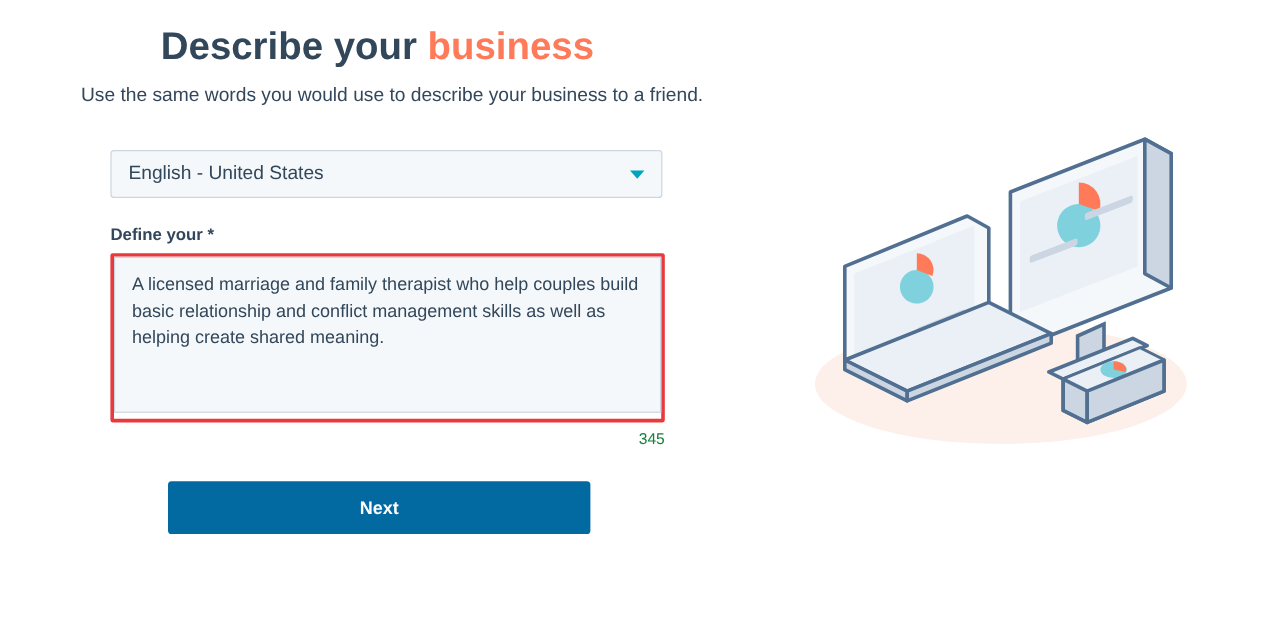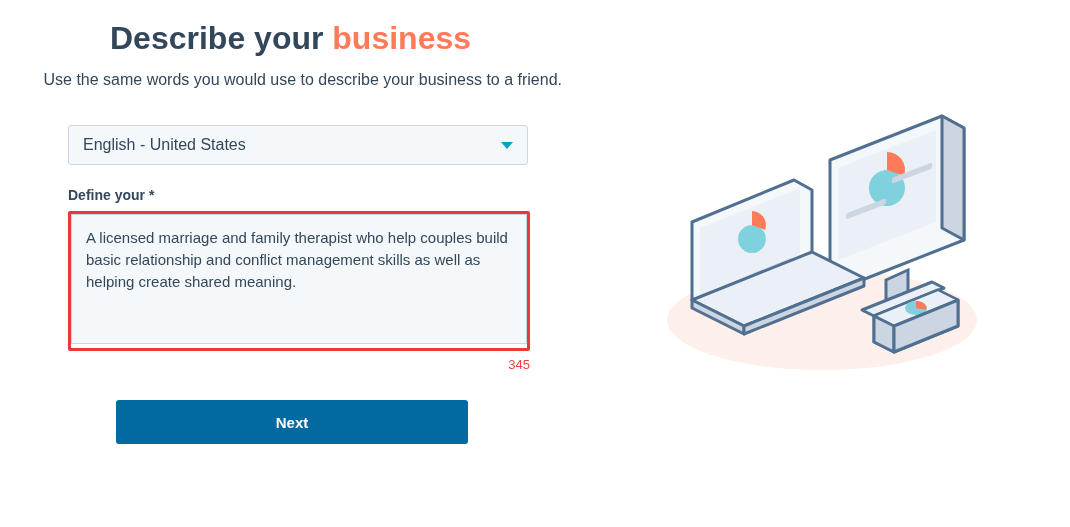--- a/index.html
+++ b/index.html
@@ -6,21 +6,21 @@
     body {
       font-family: -apple-system, BlinkMacSystemFont, "Segoe UI", Helvetica, Arial, sans-serif;
       background: #fff;
       width: 1070px;
       height: 527px;
       overflow: hidden;
       color: #33475b;
     }
     .container {
       display: flex;
-      padding: 20px 10px 10px 2px;
+      padding: 20px 10px 10px 26px;
       gap: 22px;
     }
     .left-col {
       flex: 0 0 560px;
     }
     .right-col {
       flex: 1;
       display: flex;
       flex-direction: column;
       align-items: center;
@@ -99,21 +99,21 @@
       color: #33475b;
       font-family: inherit;
       resize: none;
       line-height: 1.45;
       outline: none;
     }
     .counter {
       width: 462px;
       text-align: right;
       font-size: 13px;
-      color: #ef4444;
+      color: #15803d;
       margin-top: 6px;
       margin-left: 66px;
     }
     .next-btn {
       display: block;
       width: 352px;
       height: 44px;
       margin-left: 114px;
       margin-top: 28px;
       background: #0369a1;

